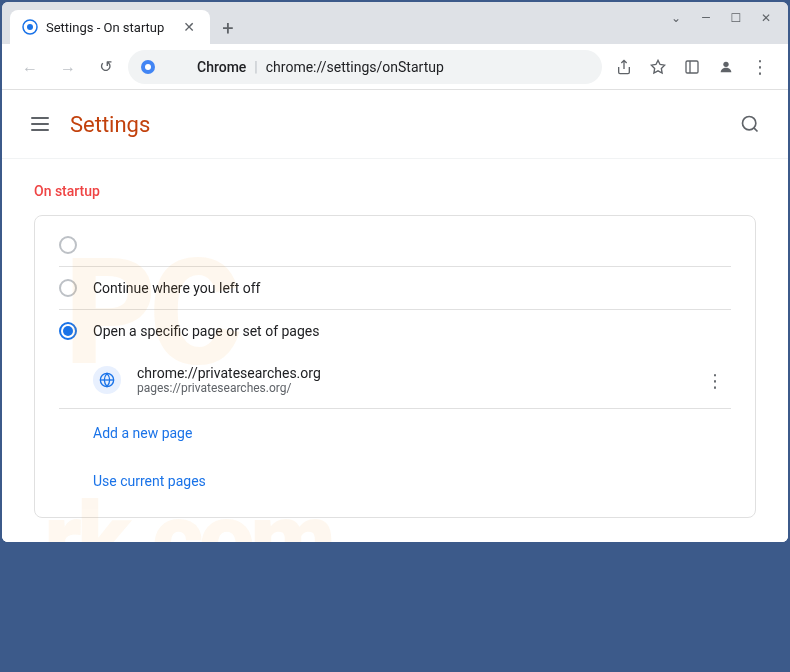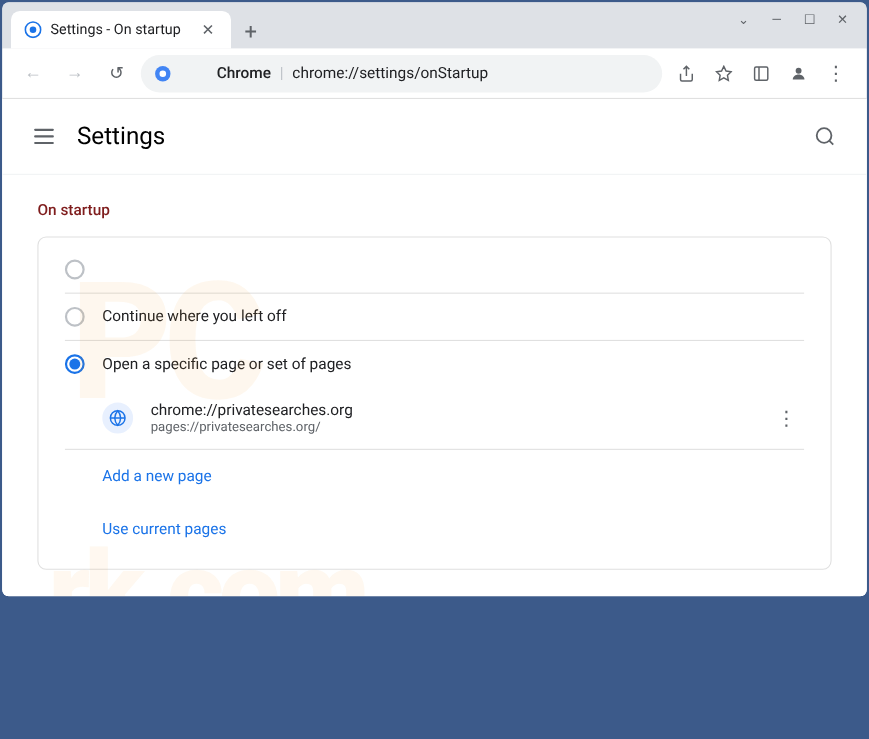--- a/index.html
+++ b/index.html
@@ -195,21 +195,21 @@
     .hamburger-line {
       width: 18px;
       height: 2px;
       background: #5f6368;
       border-radius: 1px;
     }
 
     .settings-title {
       font-size: 22px;
       font-weight: 400;
-      color: #000000;
+      color: #c2410c;
       flex: 1;
     }
 
     .search-btn {
       width: 36px;
       height: 36px;
       border-radius: 50%;
       display: flex;
       align-items: center;
       justify-content: center;
@@ -218,21 +218,21 @@
     }
 
     .settings-content {
       padding: 24px 32px;
       flex: 1;
     }
 
     .section-title {
       font-size: 14px;
       font-weight: 500;
-      color: #7f1d1d;
+      color: #ef4444;
       margin-bottom: 16px;
     }
 
     .options-card {
       border: 1px solid #e0e0e0;
       border-radius: 8px;
       padding: 8px 0;
       background: #fff;
     }
 

